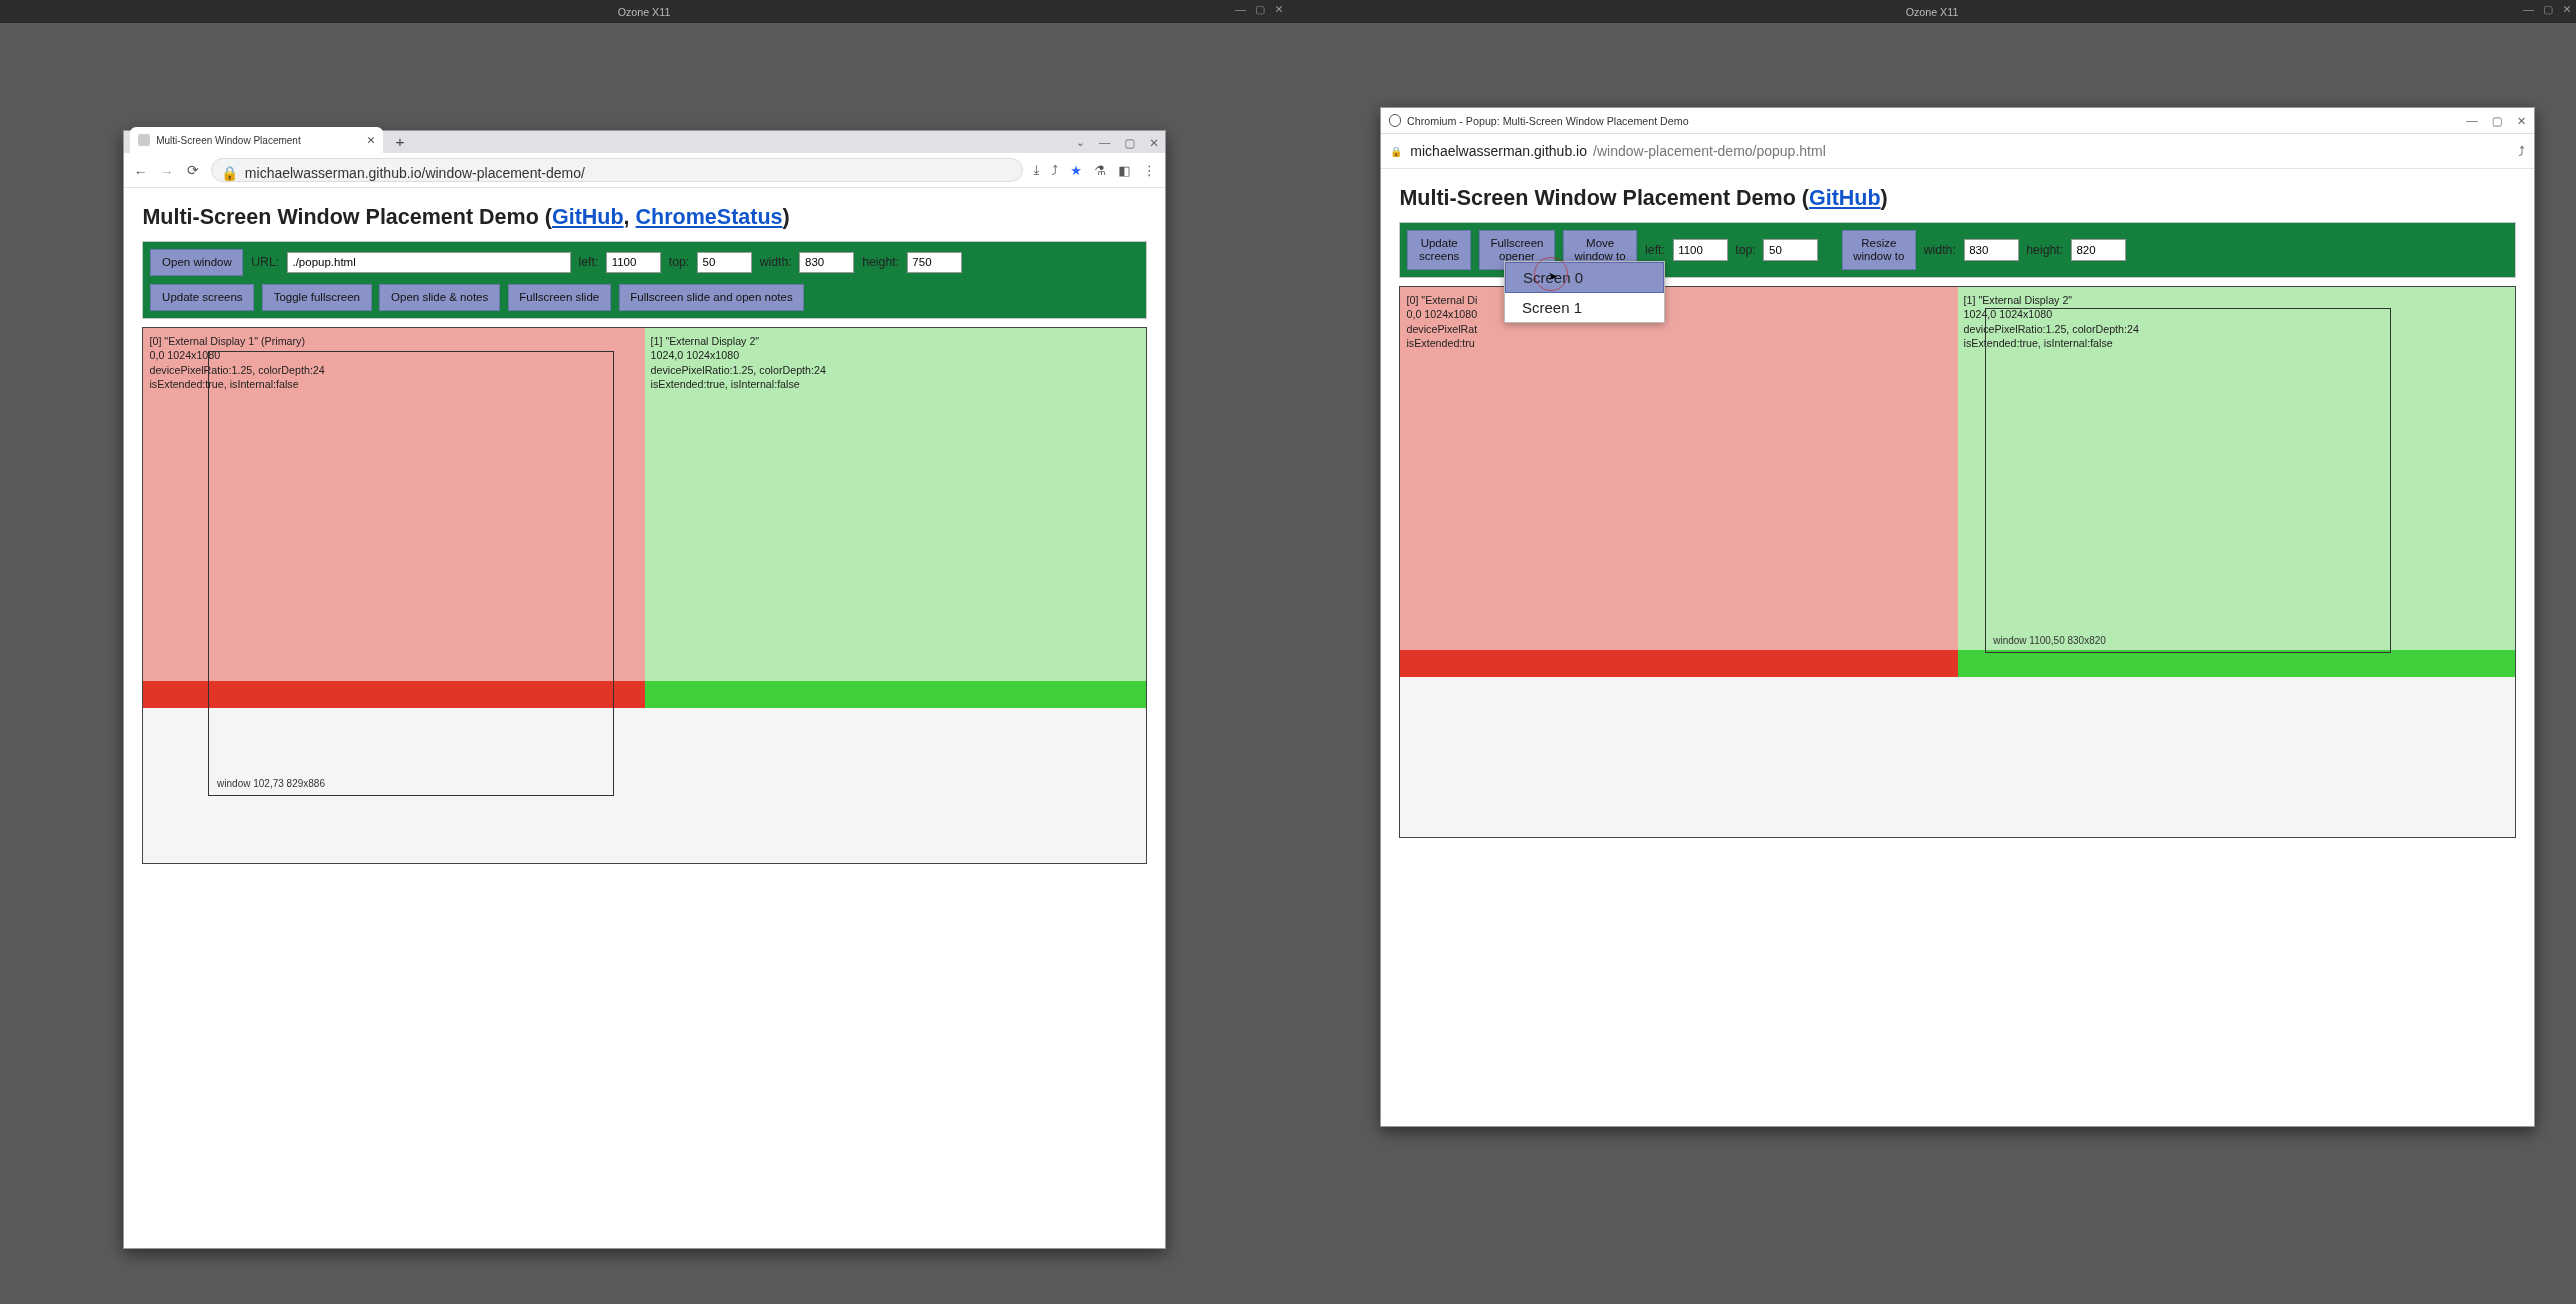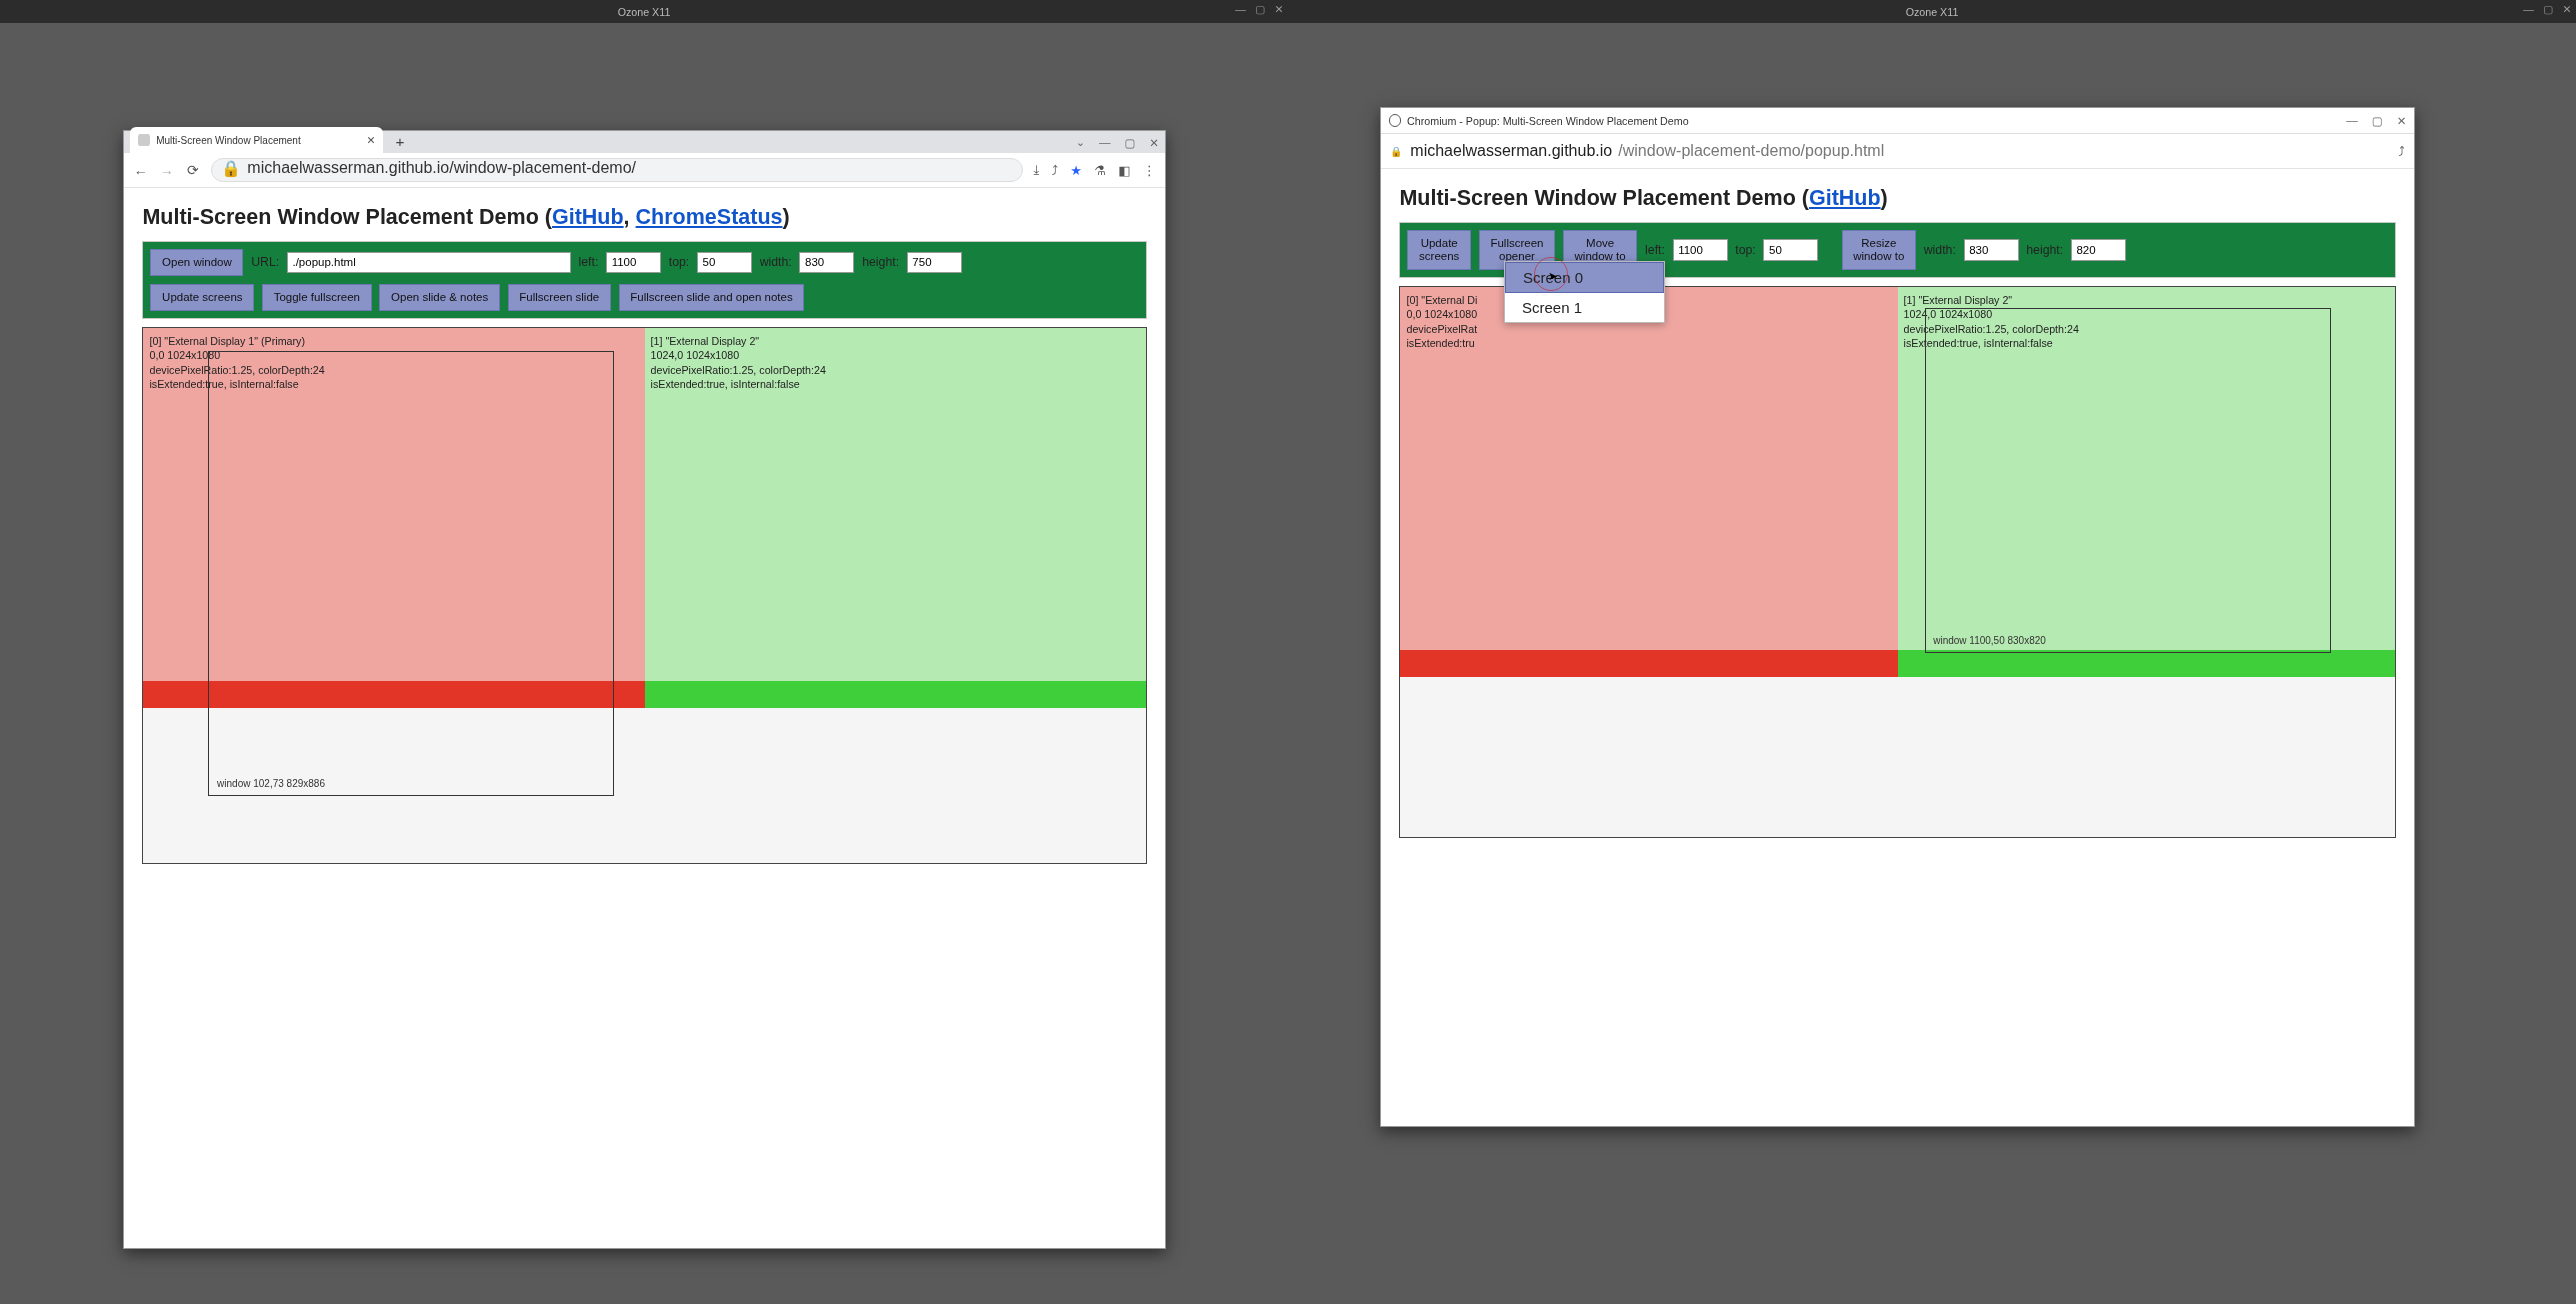--- a/index.html
+++ b/index.html
@@ -46,21 +46,21 @@
   .window {
     position: absolute;
     background: #fff;
     border: 0.8px solid #999;
     box-shadow: 0 4.6px 15.3px rgba(0,0,0,.5);
   }
   .win-left {
     left: 123px; top: 130px; width: 1043px; height: 1119px;
   }
   .win-right {
-    left: 92px; top: 107px; width: 1035px; height: 1020px;
+    left: 92px; top: 107px; width: 1155px; height: 1020px;
   }
 
   
   .tabstrip {
     height: 22px; background:#dfe1e5; display:flex; align-items:flex-end; padding:0 6.1px; position:relative;
   }
   .tab {
     background:#fff; height:26px; border-radius:6.1px 6.1px 0 0; display:flex; align-items:center;
     padding:0 7.7px; font-size:10px; color:#333; width:253px; gap:6.1px;
   }
@@ -81,21 +81,21 @@
   
   .navrow {
     height:35px; background:#fff; display:flex; align-items:center; padding:0 9.2px; gap:10.7px;
     border-bottom:0.8px solid #e3e3e3;
   }
   .navrow.simple{gap:7.7px;}
   .nav-ico { color:#555; font-size:14px; width:15.3px; text-align:center;}
   .nav-ico.dim{color:#aaa;}
   .urlbar {
     flex:1; height:24.5px; background:#f1f3f4; border:0.8px solid #ddd; border-radius:12.3px;
-    display:flex; align-items:flex-start; padding:0 9.2px; gap:6.1px; font-size:16px; color:#333;
+    display:flex; align-items:flex-end; padding:0 9.2px; gap:6.1px; font-size:14px; color:#333;
   }
   .urlbar.simple{border-radius:0;background:#fff;border:none;height:auto;padding:0;}
   .lock{color:#555;}
   .extright{display:flex;gap:12.3px;align-items:center;color:#555;font-size:13px;}
   .star{color:#2962ff;}
   .urlpath{color:#777;}
   .urlhost{color:#222;}
 
   
   .page {

